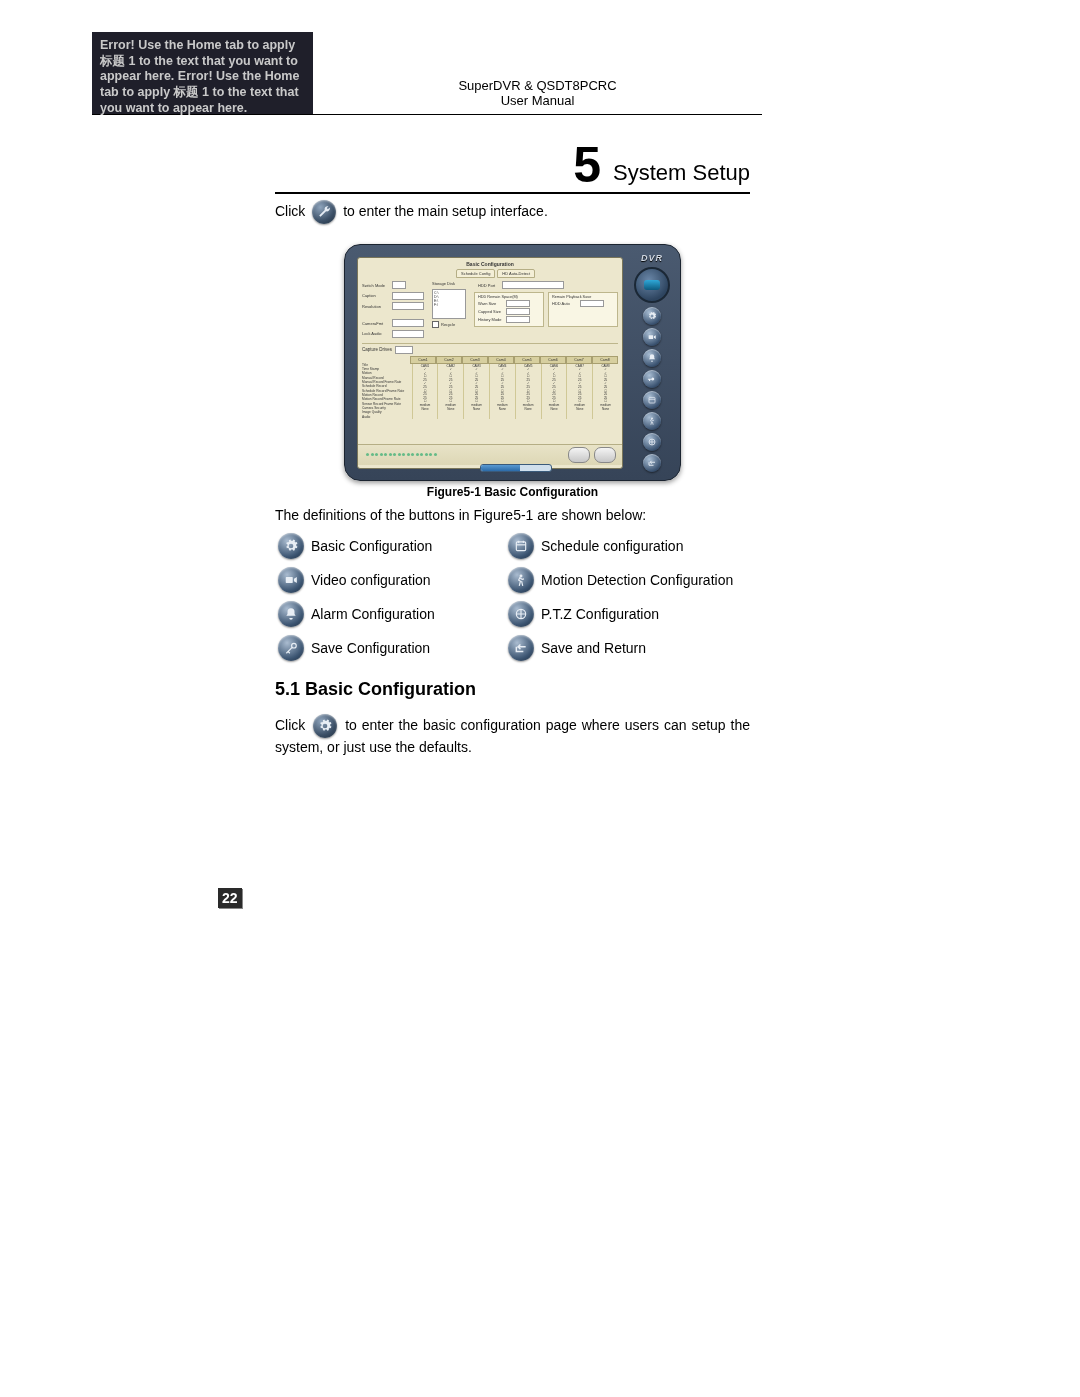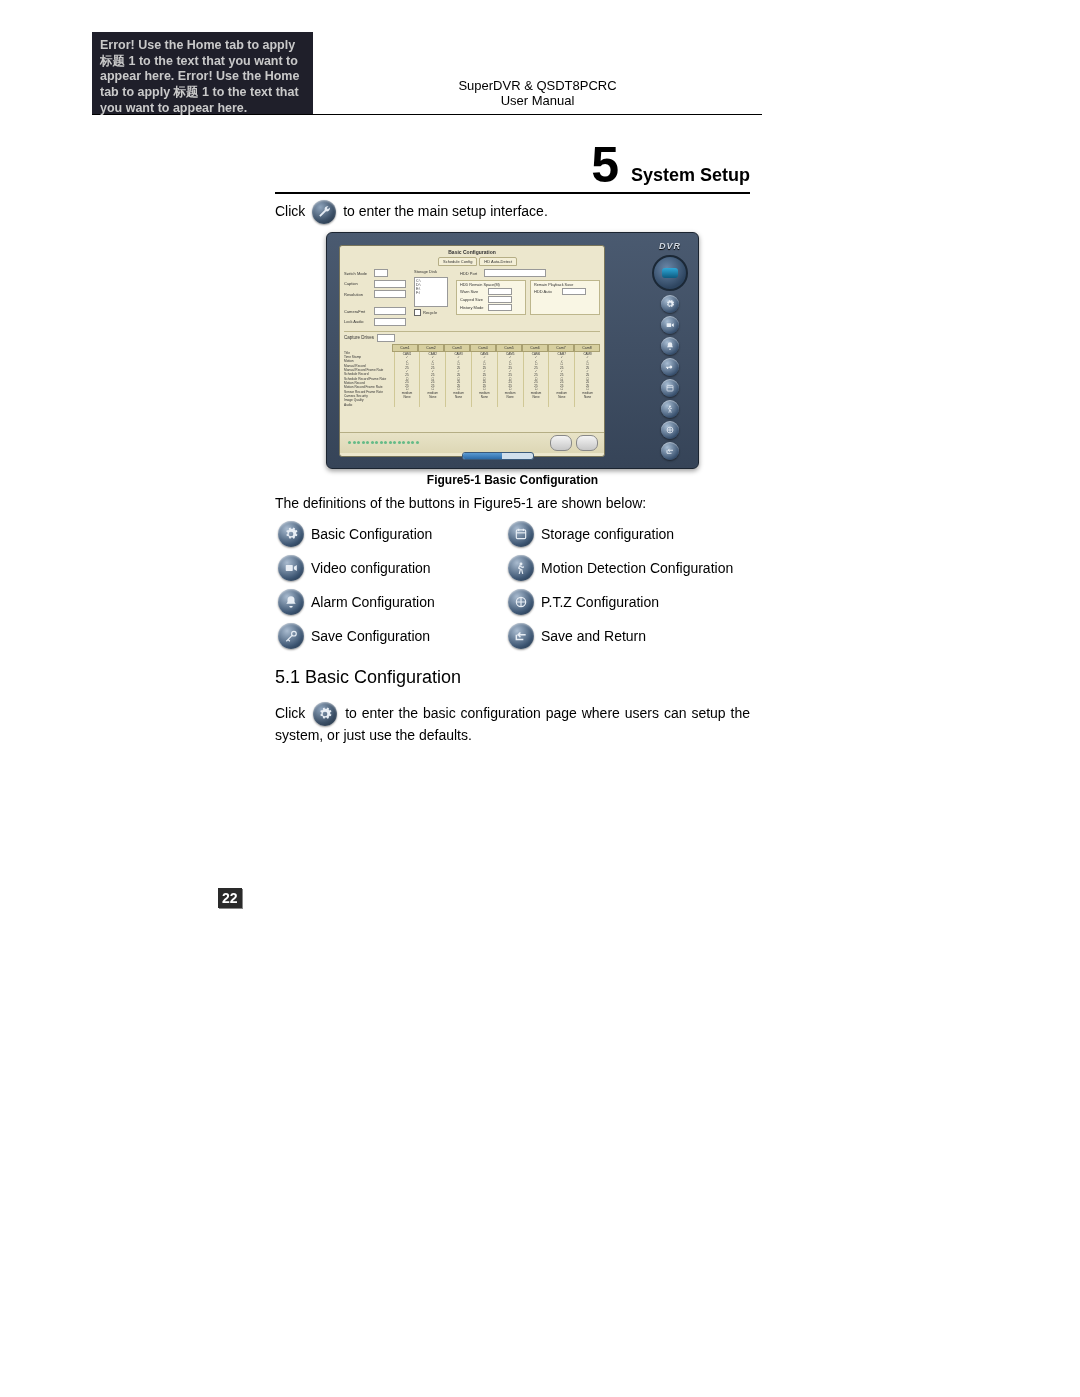--- a/index.html
+++ b/index.html
@@ -59,22 +59,22 @@
     padding-bottom: 2px;
     margin-bottom: 6px;
   }
   .chapter-num {
     font-weight: bold;
     font-size: 50px;
     line-height: 1;
     margin-right: 12px;
   }
   .chapter-title {
-    font-weight: bold;
-    font-size: 18px;
+    font-weight: normal;
+    font-size: 22px;
     padding-bottom: 4px;
   }
   .para1 {
     margin: 6px 0 8px 0;
     font-size: 14px;
   }
   .inline-icon {
     display: inline-block;
     vertical-align: middle;
     width: 24px;
@@ -88,29 +88,28 @@
   .inline-icon svg {
     position: absolute;
     top: 50%; left: 50%;
     transform: translate(-50%,-50%);
     width: 14px; height: 14px;
   }
 
   
   .shot-wrap {
     position: relative;
-    margin: 8px auto 4px auto;
+    margin: 20px auto 4px auto;
     width: 335px;
     height: 235px;
     background: linear-gradient(#4a5a70,#364458);
     border: 1px solid #1b2430;
-    border-radius: 6px;
+    border-radius: 16px;
     box-shadow: 0 2px 5px rgba(0,0,0,0.4);
     overflow: hidden;
-    padding-left: 36px;
   }
   .shot-main {
     position: absolute;
     top: 12px; left: 12px;
     width: 264px;
     height: 210px;
     background: #ece7cd;
     border: 1px solid #7a765a;
     border-radius: 3px;
     font-size: 4.5px;
@@ -298,21 +297,21 @@
   .legend-icon{
     width:26px;height:26px;border-radius:50%;
     background:radial-gradient(circle at 35% 30%, #aabcd0 0%, #3b5471 65%, #1a2838 100%);
     box-shadow:inset 0 1px 2px rgba(255,255,255,0.5),0 1px 2px rgba(0,0,0,0.4);
     position:relative;
     justify-self:center;
   }
   .legend-icon svg{position:absolute;top:50%;left:50%;transform:translate(-50%,-50%);width:14px;height:14px;}
 
   .sec-title{
-    font-weight:normal;
+    font-weight:bold;
     font-size:18px;
     margin:18px 0 6px 0;
   }
   .para3{font-size:14px;line-height:1.35;text-align:justify;}
 
   .page-num{
     position:absolute;
     left:218px;
     top:888px;
     font-weight:bold;
@@ -563,21 +562,21 @@
         </div>
       <div>Basic Configuration</div>
       <div class="legend-icon">
           <svg viewBox="0 0 24 24">
             <rect x="4" y="5" width="16" height="15" rx="2" fill="none" stroke="#e8eef5" stroke-width="2"></rect>
             <line x1="4" y1="10" x2="20" y2="10" stroke="#e8eef5" stroke-width="2"></line>
             <line x1="8" y1="3" x2="8" y2="7" stroke="#e8eef5" stroke-width="2"></line>
             <line x1="16" y1="3" x2="16" y2="7" stroke="#e8eef5" stroke-width="2"></line>
           </svg>
         </div>
-      <div>Storage configuration</div>
+      <div>Schedule configuration</div>
 
       <div class="legend-icon">
           <svg viewBox="0 0 24 24">
             <rect x="3" y="7" width="12" height="10" rx="1" fill="#e8eef5"></rect>
             <path fill="#e8eef5" d="M17 10l5-3v10l-5-3z"></path>
           </svg>
         </div>
       <div>Video configuration</div>
       <div class="legend-icon">
           <svg viewBox="0 0 24 24">

